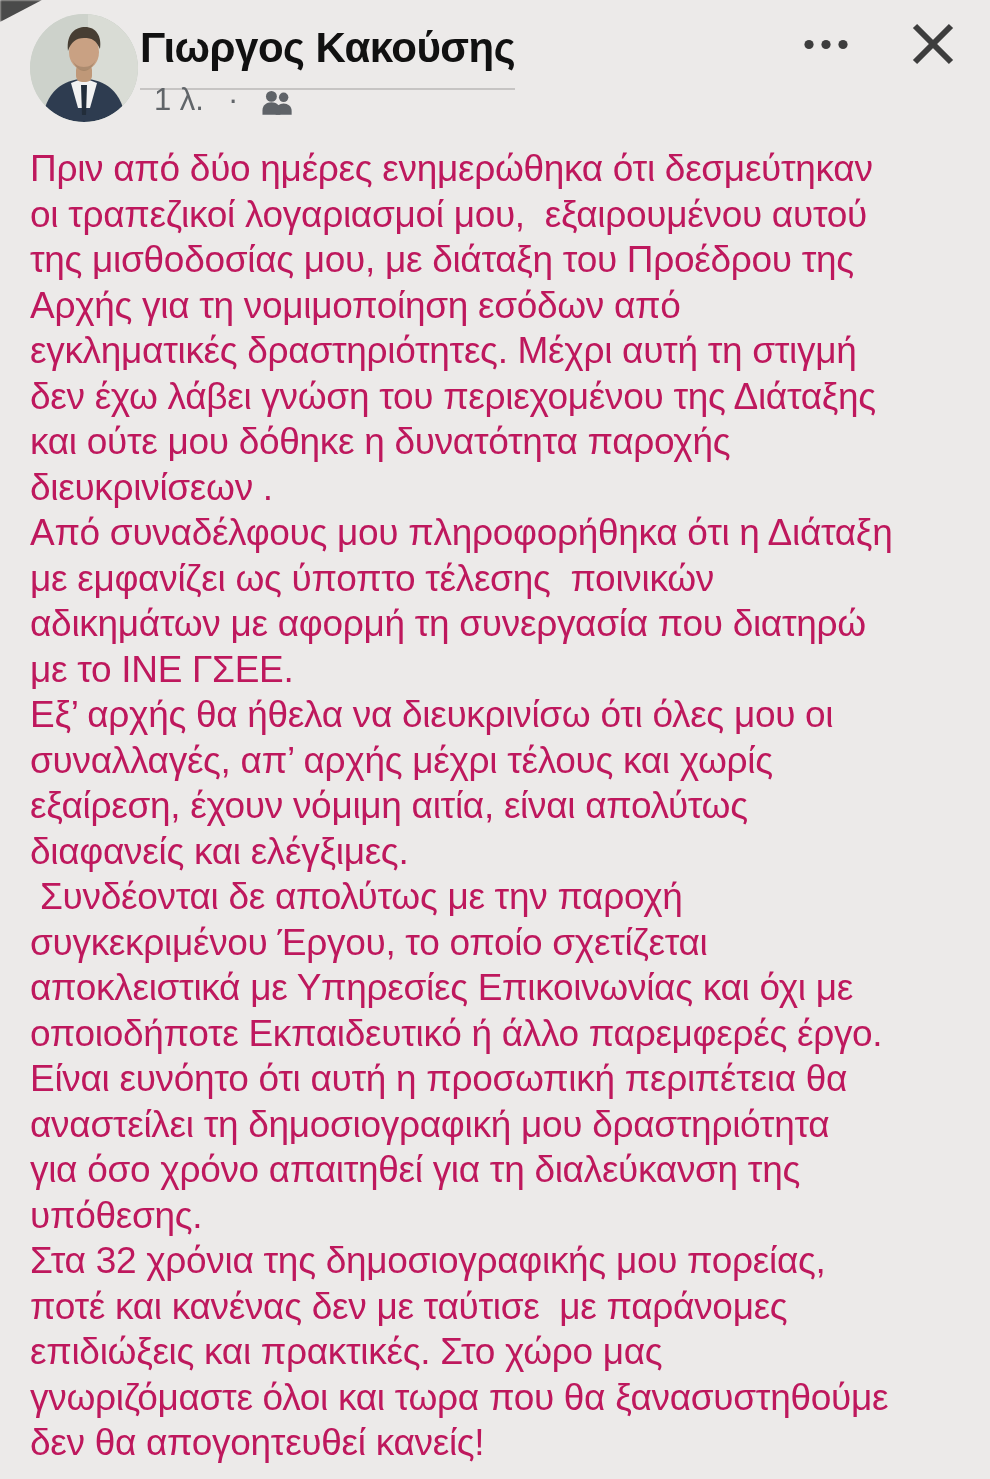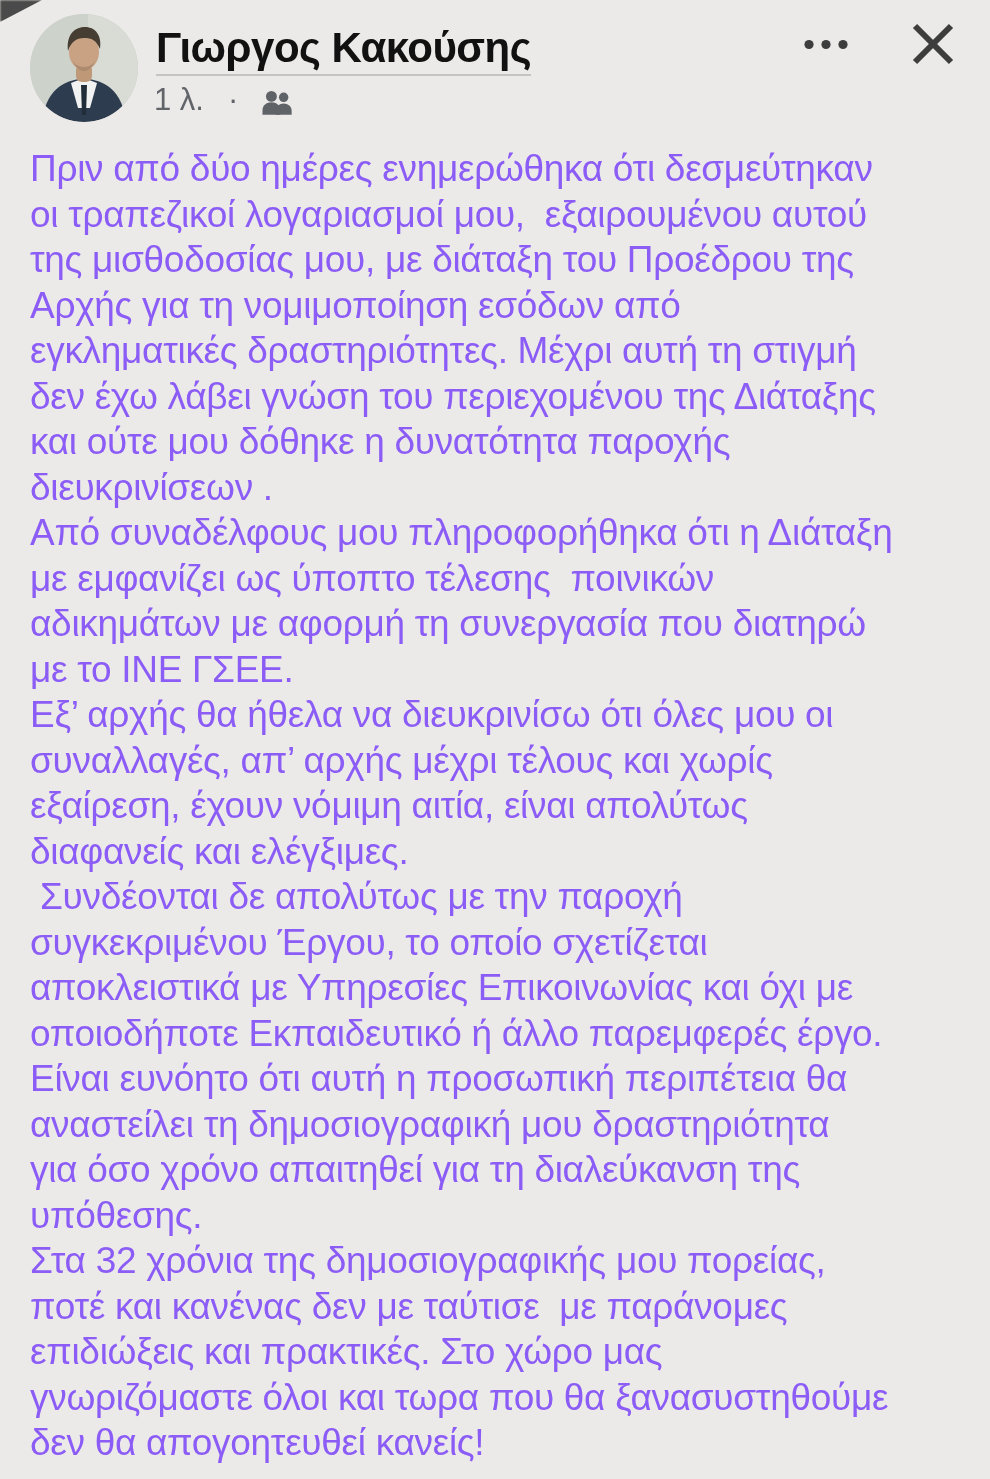--- a/index.html
+++ b/index.html
@@ -33,28 +33,28 @@
     width: 108px; height: 108px;
     border-radius: 50%;
     overflow: hidden;
     cursor: pointer;
     background: #cdd2cb;
   }
   .avatar svg { display: block; width: 108px; height: 108px; }
 
   .author-name {
     position: absolute;
-    left: 156px; top: 24px;
+    left: 140px; top: 24px;
     font-size: 42px;
     font-weight: bold;
     letter-spacing: -0.5px;
     color: #111111;
     display: inline-block;
     border-bottom: 2px solid #c6c4c3;
-    padding-bottom: 2px;
+    padding-bottom: 16px;
     white-space: nowrap;
     cursor: pointer;
   }
 
   .meta-row {
     position: absolute;
     left: 154px; top: 82px;
     display: flex;
     align-items: center;
     gap: 24px;
@@ -75,21 +75,21 @@
   .btn-more  { left: 804px; top: 38px; }
   .btn-close { left: 910px; top: 21px; }
 
   .post-text {
     position: absolute;
     left: 30px; top: 146px;
     width: 950px;
     font-size: 37px;
     line-height: 45.5px;
     letter-spacing: -0.3px;
-    color: #8b5cf6;
+    color: #be185d;
     white-space: pre;
   }
 </style>
 </head>
 <body>
 
 <div class="corner-mark"></div>
 
 <header class="post-header">
 

